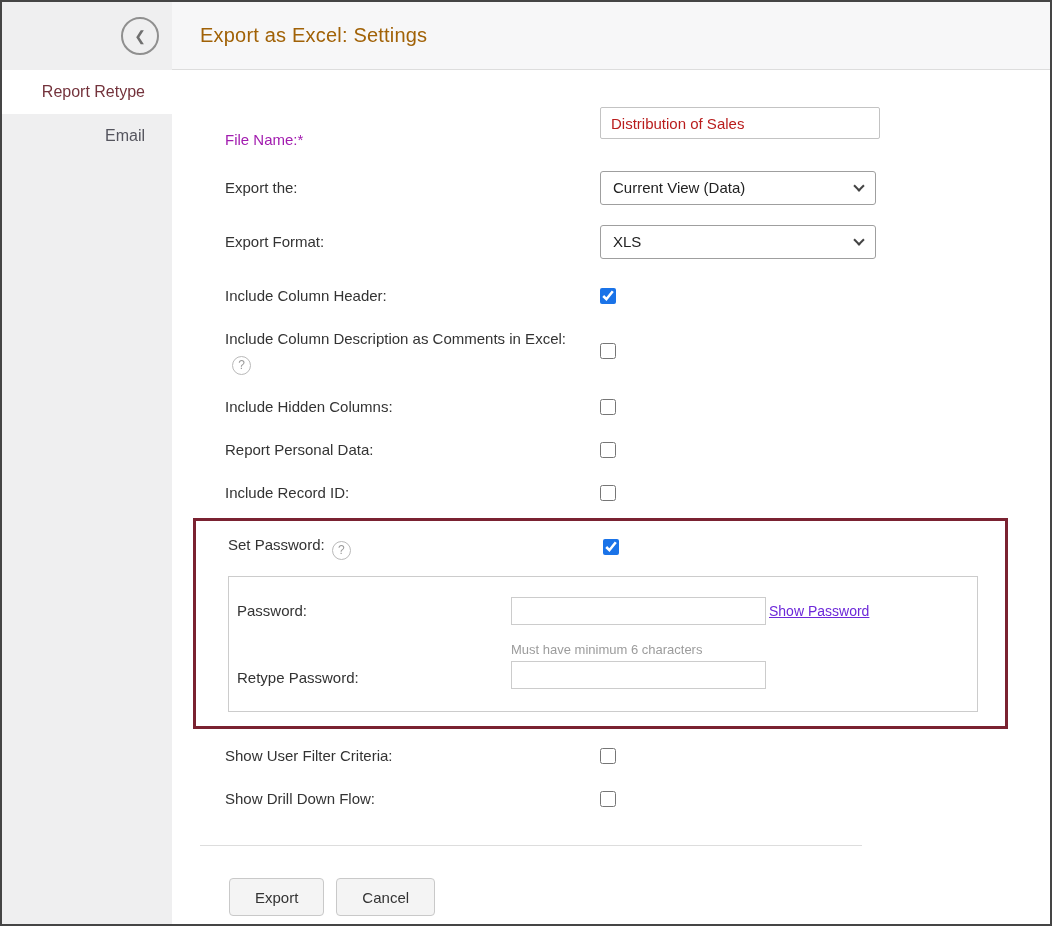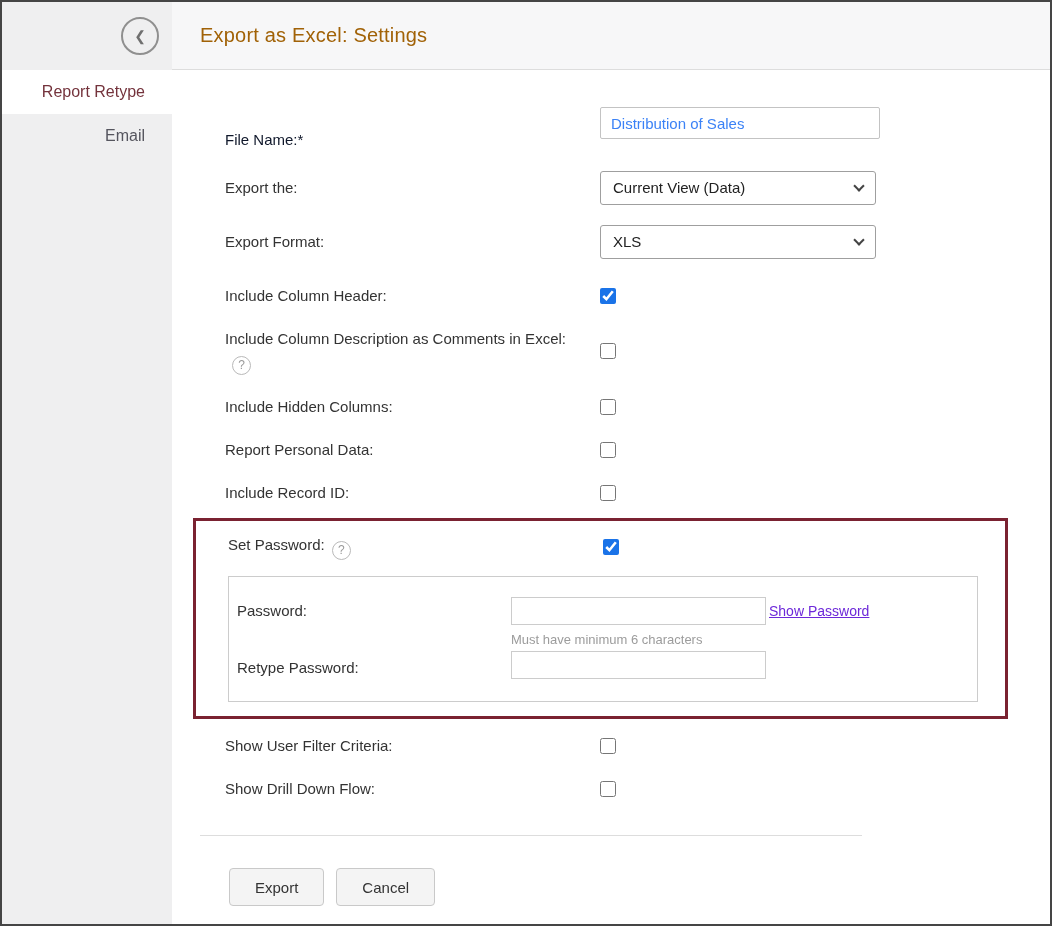--- a/index.html
+++ b/index.html
@@ -56,25 +56,25 @@
   }
   .content { flex: 1; background: #fff; padding: 26px 0 0 53px; overflow: hidden; }
   
   .row { display: flex; align-items: center; margin-bottom: 20px; }
   .row-cb { margin-bottom: 21px; }
   .lbl {
     width: 375px; flex: none;
     font-size: 15px; color: #333; line-height: 1.45;
     padding-right: 24px;
   }
-  .required { color: #0f172a; margin-top: 33px; }
+  .required { color: #a21caf; margin-top: 33px; }
   .text-input {
     width: 280px; height: 32px;
     border: 1px solid #c3c3c3; border-radius: 2px;
-    padding: 0 10px; font-size: 15px; color: #3b82f6;
+    padding: 0 10px; font-size: 15px; color: #b91c1c;
     font-family: inherit;
   }
   .select {
     width: 276px; height: 34px;
     border: 1px solid #9f9f9f; border-radius: 3px;
     background: #fff; cursor: pointer;
     display: flex; align-items: center; justify-content: space-between;
     padding: 0 12px; font-size: 15px; color: #222;
   }
   .chev {
@@ -104,21 +104,21 @@
     margin-top: 16px;
     padding: 20px 0 22px 8px;
   }
   .pwd-row { display: flex; align-items: flex-start; }
   .pwd-lbl { width: 274px; flex: none; font-size: 15px; color: #333; padding-top: 5px; }
   .pwd-input {
     width: 255px; height: 28px;
     border: 1px solid #ccc; padding: 0 8px;
     font-size: 14px; font-family: inherit;
   }
-  .hint { font-size: 13px; color: #9c9c9c; margin-top: 7px; }
+  .hint { font-size: 13px; color: #9c9c9c; margin-top: 17px; }
   .show-pwd {
     font-size: 14px; color: #6d28d9;
     text-decoration: underline; cursor: pointer;
     margin-left: 3px; padding-top: 6px; display: inline-block;
   }
   .retype { margin-top: 4px; align-items: center; }
   
   .divider {
     border: none; border-top: 1px solid #ddd;
     width: 662px; margin: 36px 0 0 -25px;

